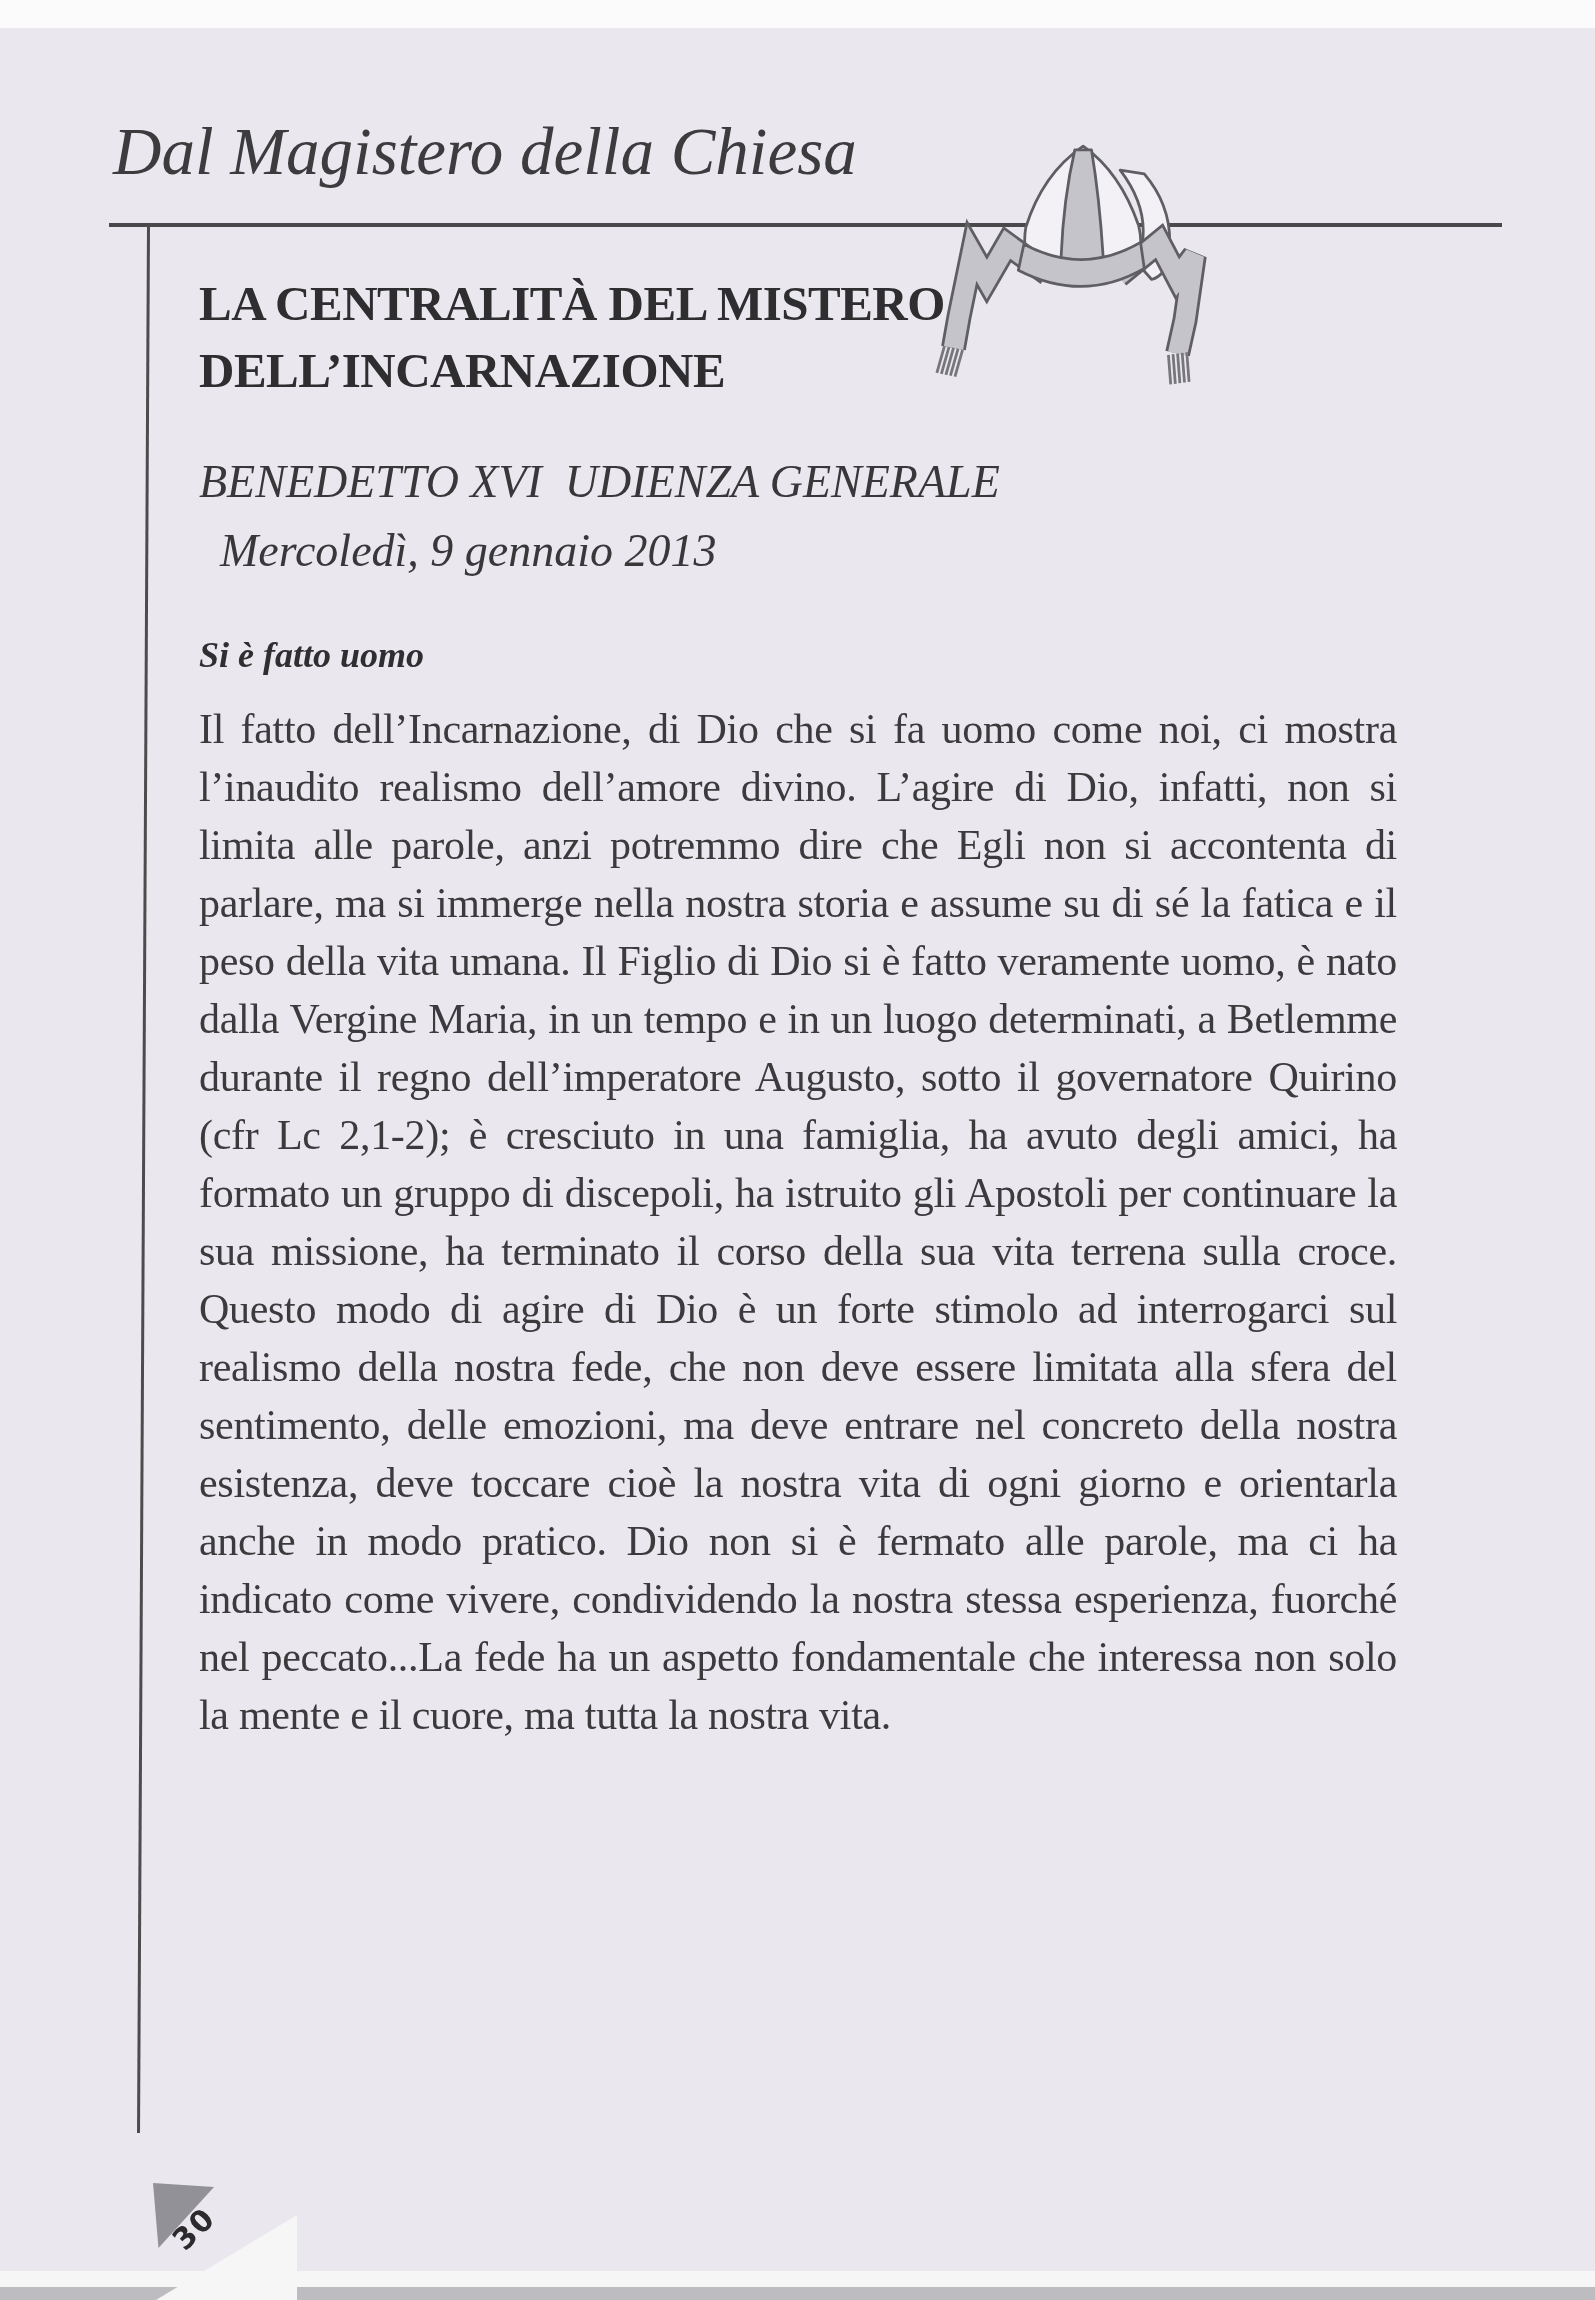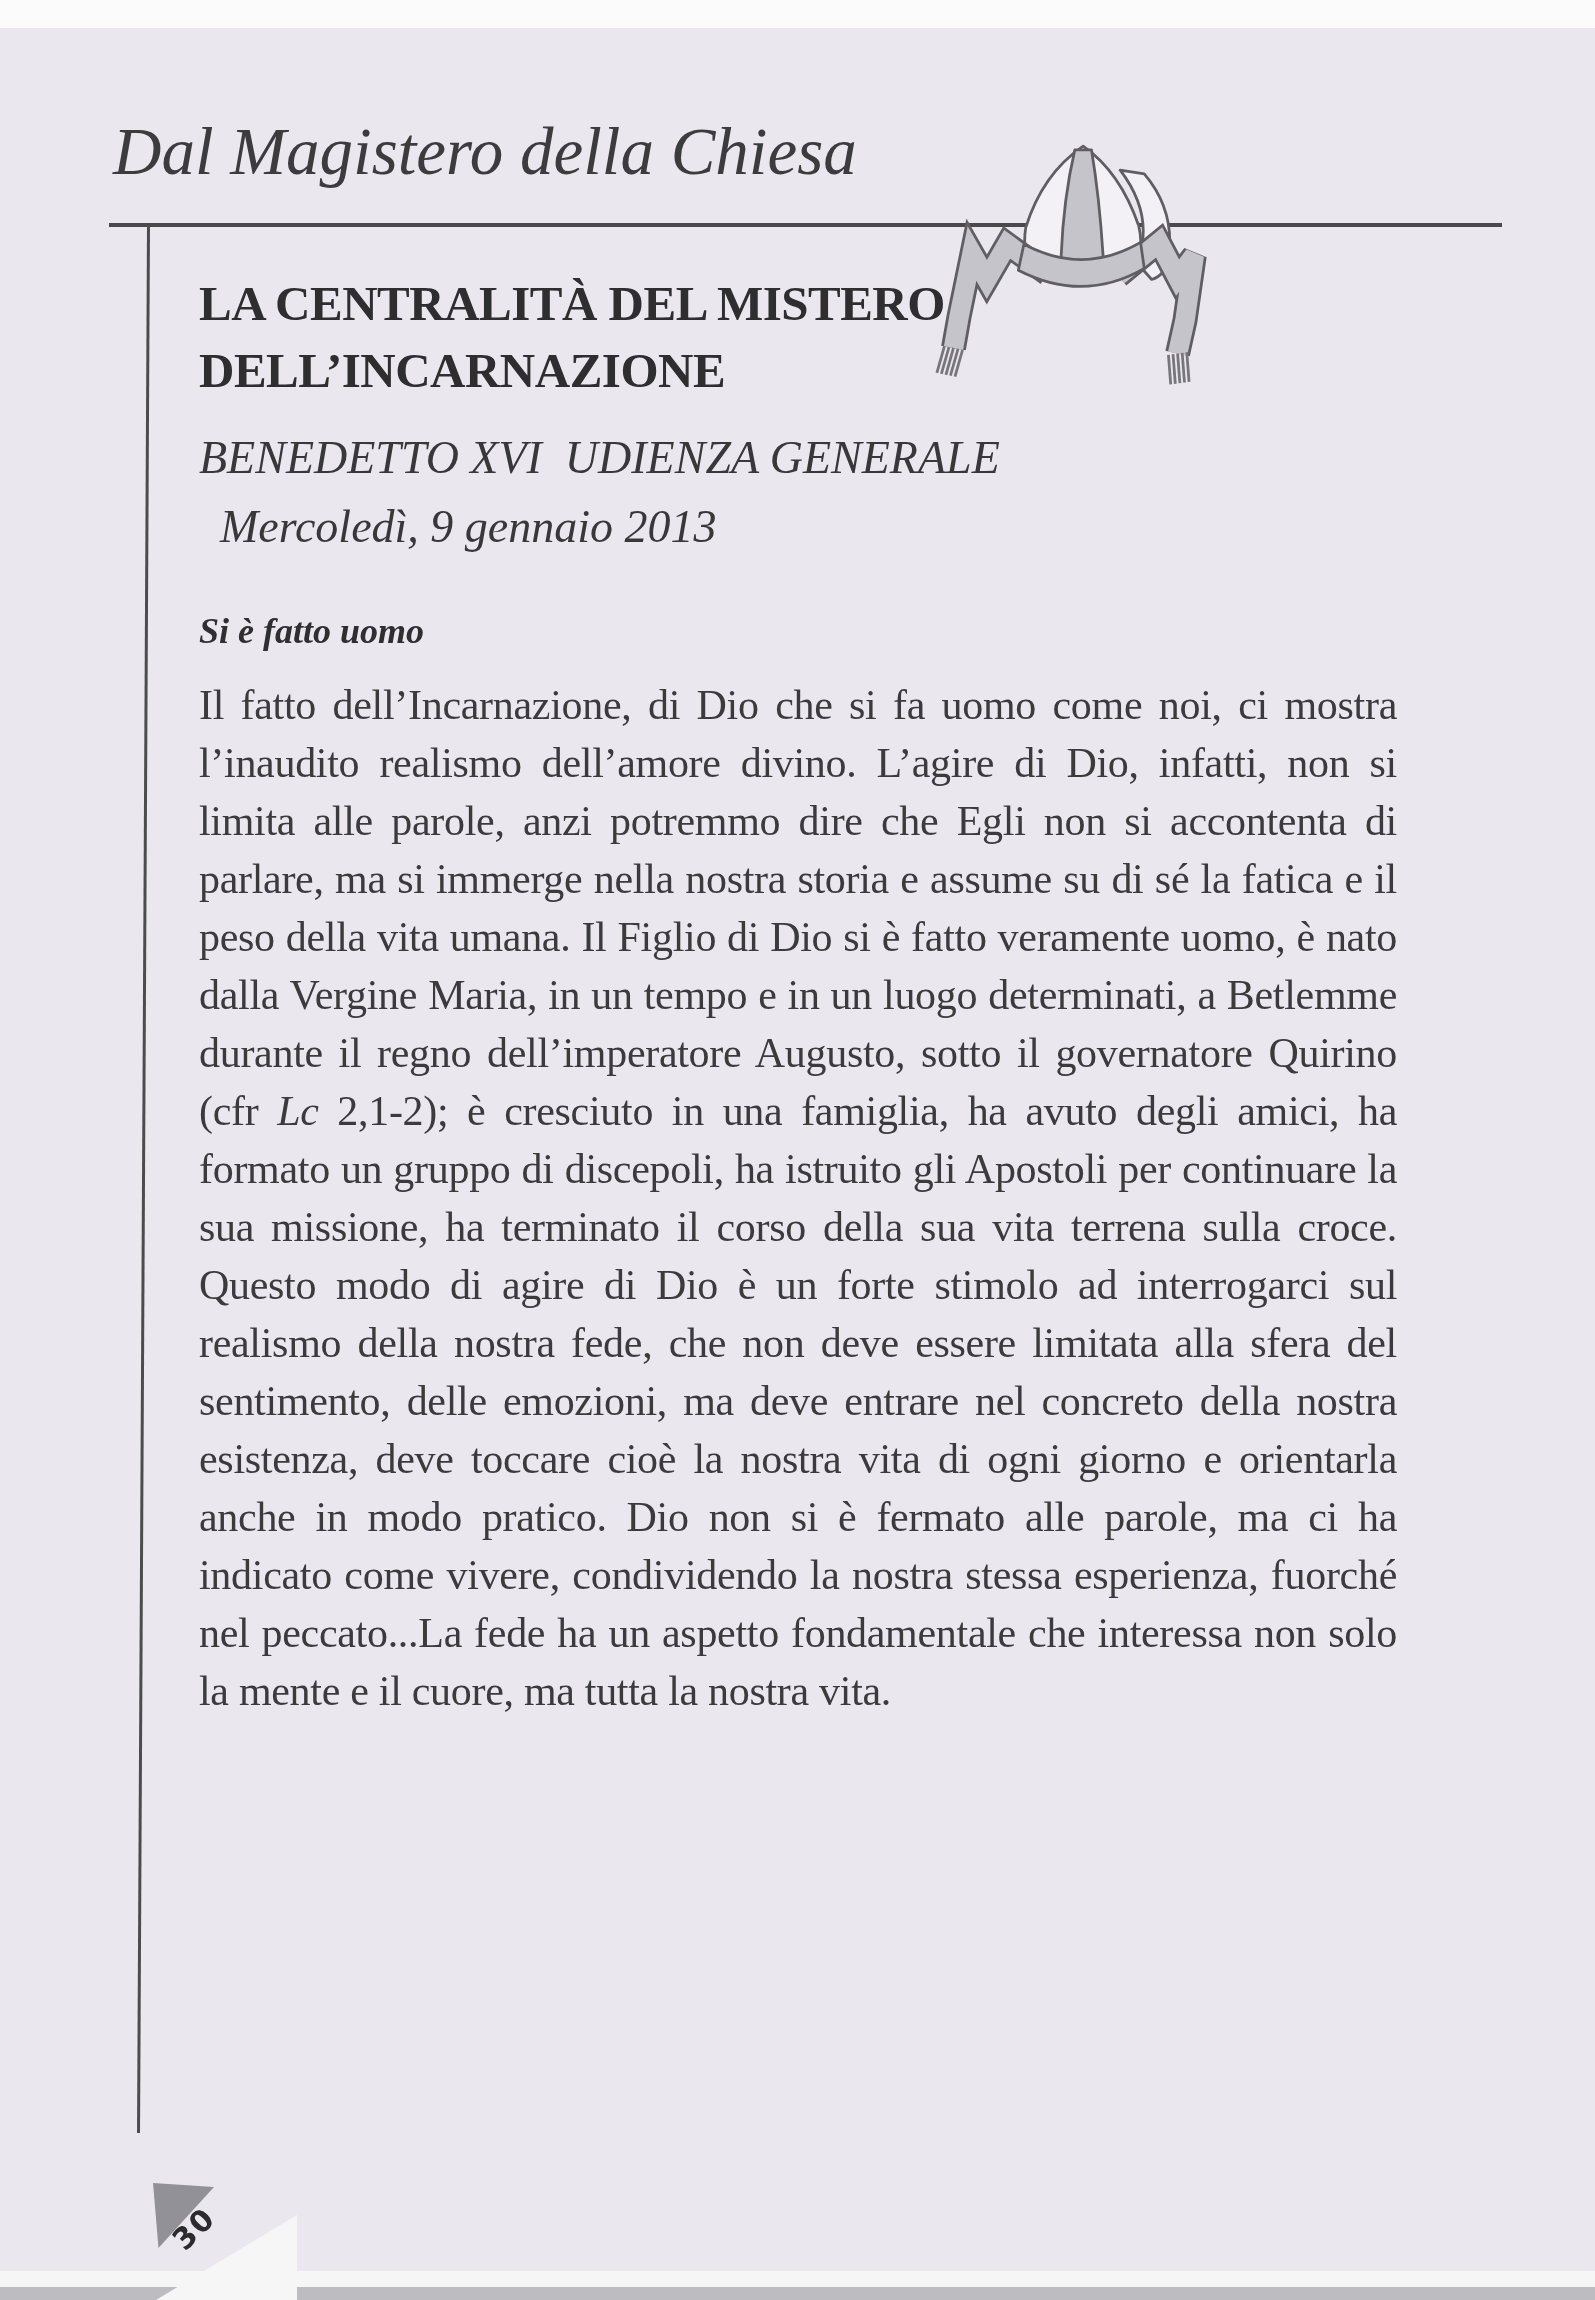--- a/index.html
+++ b/index.html
@@ -24,29 +24,29 @@
   }
   .head-rule{left:109px;top:223px;width:1393px;height:3.7px;background:#49494c;}
   .left-rule{left:147px;top:226px;width:2.8px;height:1907px;background:#4c4c4f;
     transform:rotate(0.3deg);transform-origin:top left;}
   
   .mitre{left:929px;top:135px;width:312px;height:263px;}
   
   .content{left:199px;top:270px;width:1198px;}
   .article-title{font-weight:bold;font-size:49px;line-height:67px;color:#2e2e30;
     letter-spacing:-0.5px;}
-  .source-line{margin-top:26px;font-style:italic;font-size:46px;line-height:56px;
+  .source-line{margin-top:50px;font-style:italic;font-size:46px;line-height:56px;
     color:#38383a;white-space:pre;}
   .date-line{margin-top:13px;font-style:italic;font-size:46px;line-height:56px;color:#38383a;margin-left:21px;}
   .subheading{margin-top:48px;font-weight:bold;font-style:italic;font-size:36px;
     line-height:56px;color:#2f2f31;}
   .bodytext{margin-top:16.7px;font-size:42px;line-height:58px;text-align:justify;
     color:#3b3b3d;letter-spacing:-0.3px;}
   .bodytext p{margin:0;}
-  .ref-italic{font-style:italic;margin-top:20px;}
+  .ref-italic{margin-top:20px;}
   
   .corner-triangle{left:153px;top:2183px;width:61px;height:65px;background:#929197;
     clip-path:polygon(0 0,100% 6%,9% 100%);}
   .page-number{left:171px;top:2211px;font-family:"DejaVu Sans", sans-serif;
     font-weight:bold;font-size:30px;color:#2b2b2d;letter-spacing:1.9px;
     transform:rotate(-45deg);transform-origin:center;}
 </style>
 </head>
 <body>
 

